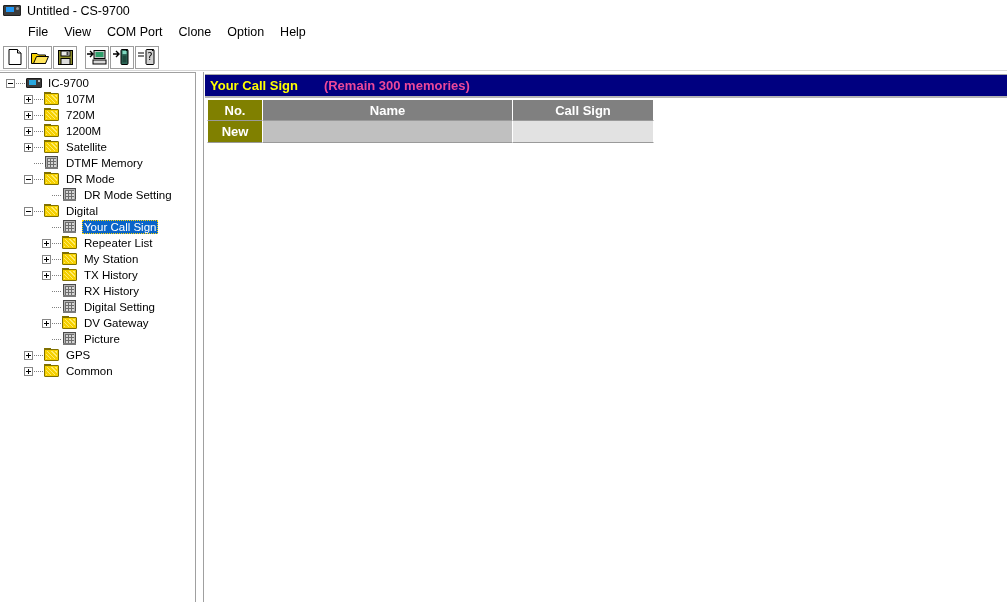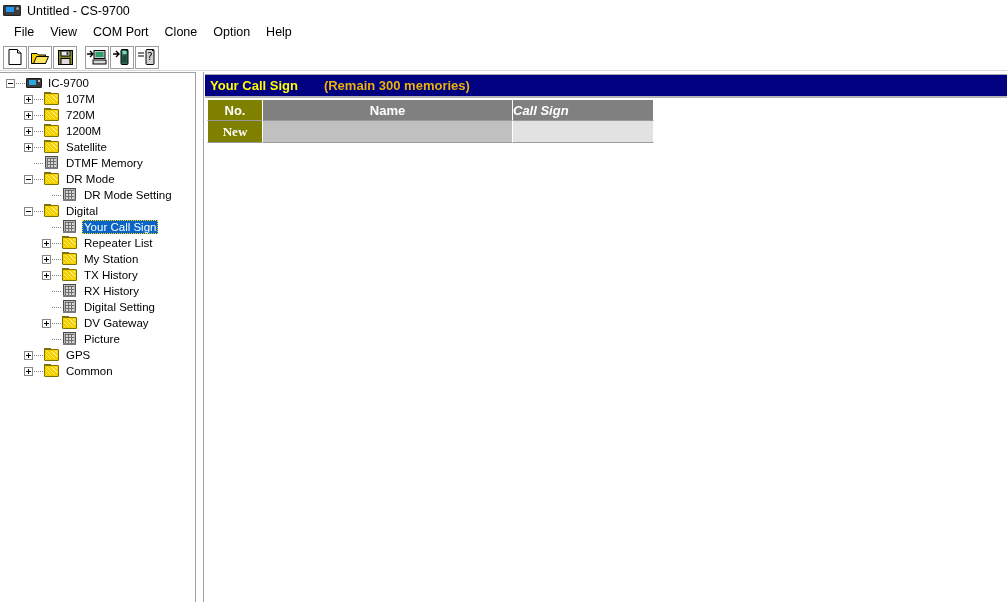--- a/index.html
+++ b/index.html
@@ -42,21 +42,21 @@
   }
   .title-text {
     font-size: 12.5px; color: #000000; white-space: nowrap;
   }
 
   
   .menubar {
     position: absolute; left: 0; top: 21px; width: 1007px; height: 22px;
     background: #ffffff;
     display: flex; align-items: center;
-    padding-left: 6px; box-sizing: border-box;
+    padding-left: 20px; box-sizing: border-box;
   }
   .menu-item {
     font-size: 12.5px; color: #000000;
     padding: 2px 8px; cursor: default; white-space: nowrap;
   }
 
   
   .toolbar {
     position: absolute; left: 0; top: 43px; width: 1007px; height: 28px;
     background: #ffffff;
@@ -187,21 +187,21 @@
     background: #000080;
     display: flex; align-items: center;
     box-sizing: border-box;
     border-top: 1px solid #a8a8a8;
   }
   .ph-title {
     font-size: 13px; font-weight: bold; color: #ffff00;
     margin-left: 5px; white-space: nowrap;
   }
   .ph-remain {
-    font-size: 13px; font-weight: bold; color: #eab308;
+    font-size: 13px; font-weight: bold; color: #ec4899;
     margin-left: 26px; white-space: nowrap;
   }
   .header-underline {
     position: absolute; left: 0; top: 24px; width: 802px; height: 2px;
     background: #b5b5b5;
   }
 
   
   .grid {
     position: absolute; left: 2px; top: 27px;
@@ -212,34 +212,33 @@
     height: 22px;
     font-size: 13px;
     padding: 0;
     box-sizing: border-box;
     border-right: 1px solid #ffffff;
     border-bottom: 1px solid #ffffff;
     vertical-align: middle;
   }
   .c-no { width: 56px; text-align: center; margin-top: 40px; }
   .c-name { width: 250px; text-align: center; }
-  .c-call { width: 141px; text-align: left; font-style: italic; }
+  .c-call { width: 141px; text-align: center; }
 
   .hdr-no {
     background: #808000; color: #ffffff; font-weight: bold;
     border-top: 1px solid #ffffff; border-left: 1px solid #ffffff;
   }
   .hdr-gray {
     background: #808080; color: #ffffff; font-weight: bold;
     border-top: 1px solid #ffffff;
   }
   .row-new-no {
     background: #808000; color: #ffffff; font-weight: bold;
     border-left: 1px solid #ffffff;
-    font-family: Liberation Serif, serif;
   }
   .row-new-name { background: #c0c0c0; }
   .row-new-call { background: #e2e2e2; }
   .grid tr:last-child td { border-bottom: 1px solid #9a9a9a; }
 </style>
 </head>
 <body>
 
 <div id="app">
 

